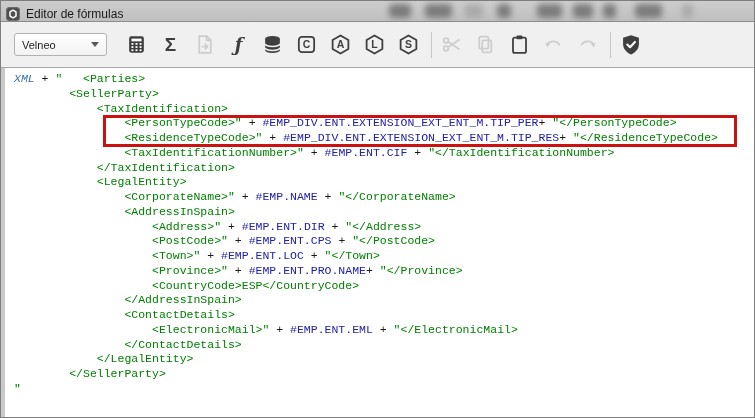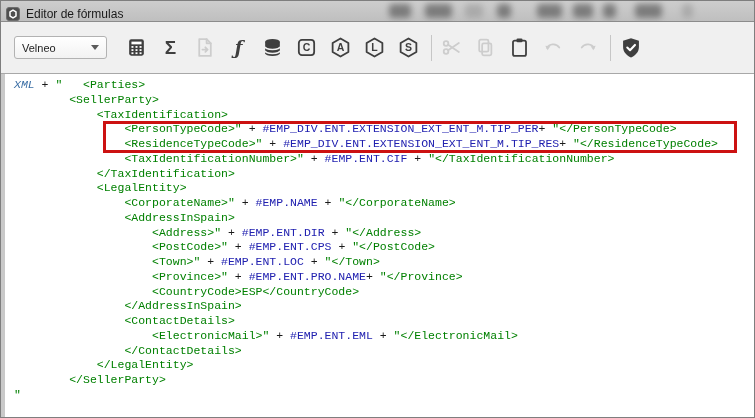--- a/index.html
+++ b/index.html
@@ -17,21 +17,21 @@
   }
   .titlebar .app-icon { width:14px; height:14px; margin-right:6px; flex:0 0 auto; }
   .titlebar .title { font-size:12px; color:#1a1a1a; }
   .blur-blob {
     position:absolute; top:3px; height:14px; border-radius:4px;
     background:#4a4a4a; filter:blur(3px); opacity:.6;
   }
   .blur-blob.light { background:#8f8f8f; opacity:.5; }
   
   .toolbar {
-    height:52px; background:#f0f0f0; border-bottom:1px solid #a8a8a8;
+    height:46px; background:#f0f0f0; border-bottom:1px solid #a8a8a8;
     display:flex; align-items:center; padding-left:13px;
   }
   .combo {
     width:93px; height:23px; background:linear-gradient(#ffffff,#f2f2f2);
     border:1px solid #b2b2b2; border-radius:3px;
     display:flex; align-items:center; padding:0 7px; margin-right:16px;
     font-size:11px; color:#222;
   }
   .combo .arrow {
     margin-left:auto; width:0; height:0;

